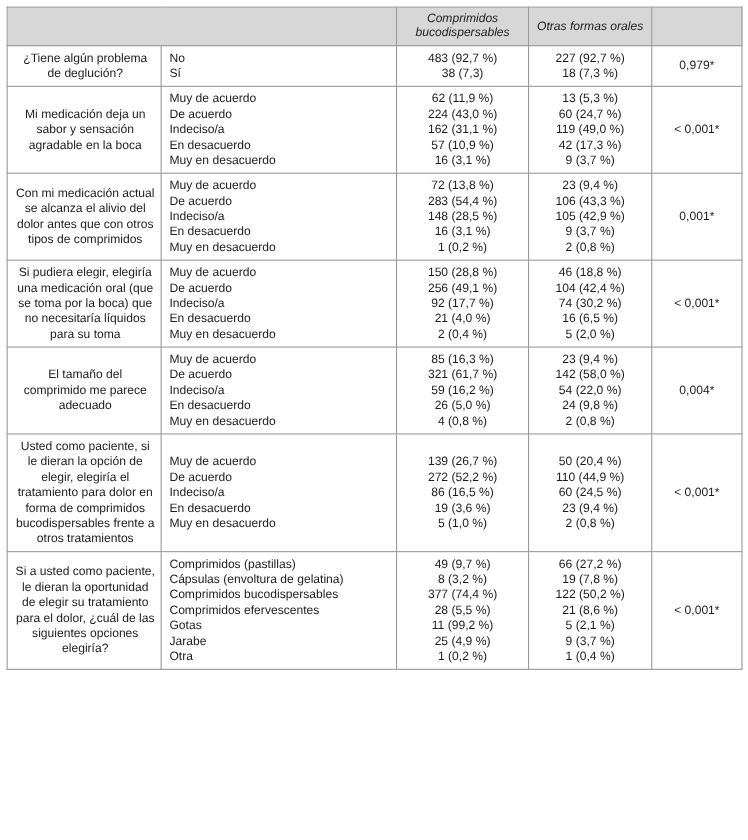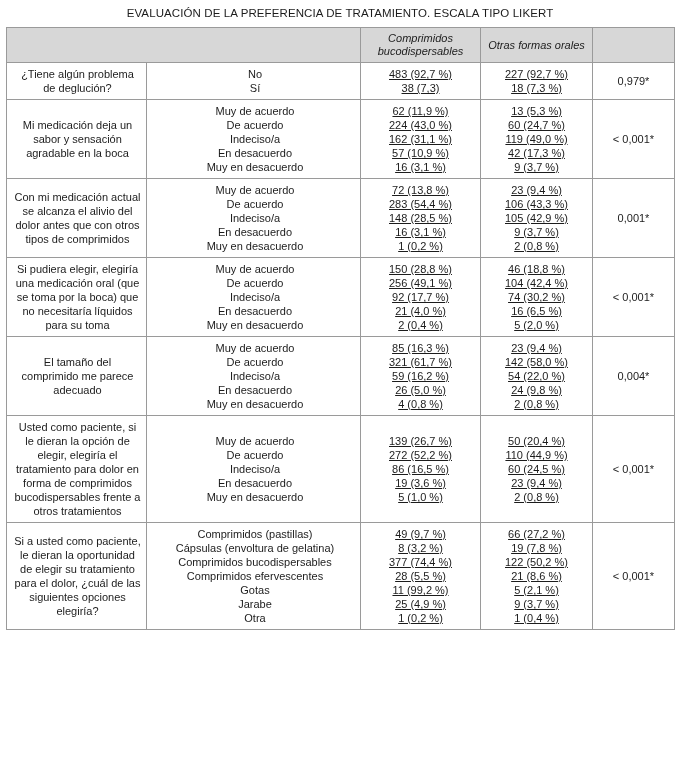--- a/index.html
+++ b/index.html
@@ -49,50 +49,48 @@
     text-align: center;
     line-height: 13px;
     padding: 4px 4px;
   }
   td.var {
     text-align: center;
     line-height: 14px;
     padding: 4px 5px 4px 7px;
   }
   td.cat {
-    text-align: center;
+    text-align: left;
     line-height: 14px;
     padding: 4px 4px 4px 7px;
   }
   td.num {
     text-align: center;
     line-height: 14px;
     padding: 4px 2px;
-    text-decoration: underline;
   }
   td.pval {
     text-align: center;
     line-height: 14px;
     padding: 4px 2px;
   }
   td .line { white-space: nowrap; overflow: hidden; }
   .footnote {
     font-size: 10.5px;
     line-height: 13px;
     margin-top: 3px;
     padding-left: 4px;
     text-align: left;
   }
 </style>
 </head>
 <body>
 
 <div class="page">
 
-  <div class="subtitle">EVALUACIÓN DE LA PREFERENCIA DE TRATAMIENTO. ESCALA TIPO LIKERT</div>
 
   <table class="likert">
     <colgroup>
       <col style="width:140px">
       <col style="width:214px">
       <col style="width:120px">
       <col style="width:112px">
       <col style="width:82px">
     </colgroup>
     <thead>

